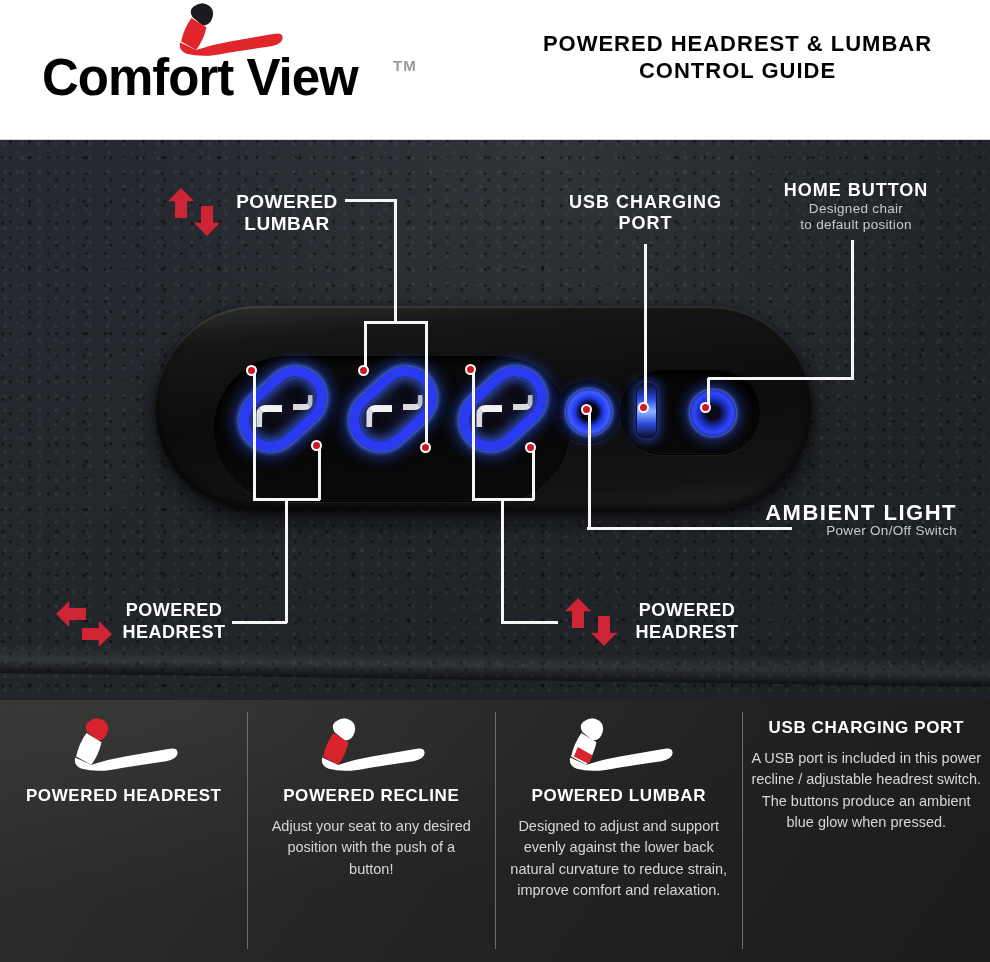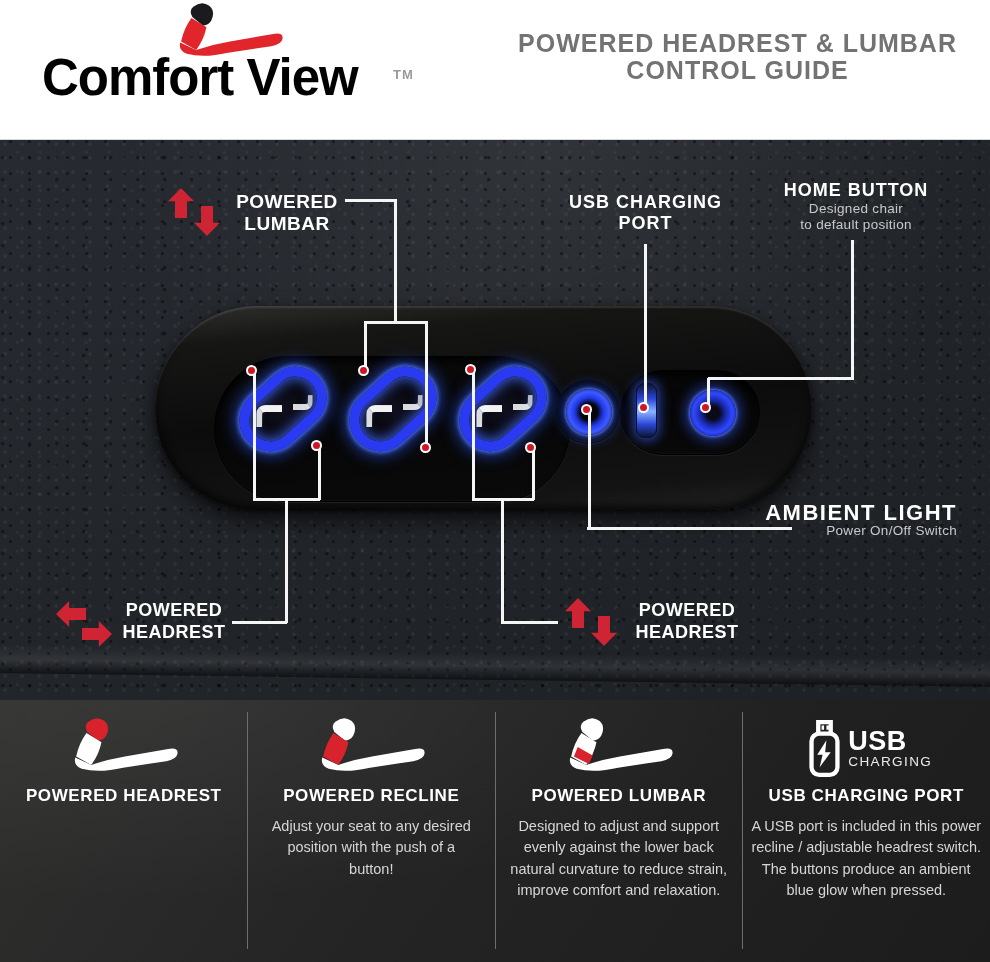--- a/index.html
+++ b/index.html
@@ -4,22 +4,22 @@
 <style>
   * { margin:0; padding:0; box-sizing:border-box; }
   html,body { width:990px; height:962px; }
   body { font-family:"Liberation Sans", sans-serif; background:#fff; }
   .page { position:relative; width:990px; height:962px; overflow:hidden; background:#fff; }
 
   
   .header { position:absolute; left:0; top:0; width:990px; height:140px; background:#fff; border-bottom:1px solid #d8d8d8; }
   .logo-chair { position:absolute; left:163px; top:2px; width:132px; height:62px; }
   .brand { position:absolute; left:42px; top:48px; font-size:51px; font-weight:bold; color:#000000; letter-spacing:-1px; white-space:nowrap; }
-  .tm { position:absolute; left:393px; top:67px; font-size:13px; color:#9a9a9a; letter-spacing:1px; font-weight:bold; }
-  .title { position:absolute; left:510px; top:30px; width:455px; text-align:center; color:#737373; font-weight:bold; font-size:25px; line-height:27px; letter-spacing:1px; }
+  .tm { position:absolute; left:393px; top:57px; font-size:15px; color:#9a9a9a; letter-spacing:1px; font-weight:bold; }
+  .title { position:absolute; left:510px; top:30px; width:455px; text-align:center; color:#000000; font-weight:bold; font-size:22px; line-height:27px; letter-spacing:1px; }
 
   
   .photo { position:absolute; left:0; top:140px; width:990px; height:560px; overflow:hidden;
     background-color:#22252a;
     background-image:
       radial-gradient(circle at 30% 30%, rgba(255,255,255,.055) 1.2px, transparent 2.4px),
       radial-gradient(circle at 75% 65%, rgba(255,255,255,.045) 1px, transparent 2px),
       radial-gradient(circle at 55% 10%, rgba(0,0,0,.45) 1px, transparent 2px),
       radial-gradient(circle at 10% 80%, rgba(0,0,0,.4) 1.2px, transparent 2.3px),
       radial-gradient(ellipse at 55% 0%, rgba(255,255,255,.06), transparent 55%),
@@ -260,33 +260,18 @@
           <path class="p-back" d="M25 17 L41 27 Q38 41 30 51 L14 42 Q17 28 25 17 Z"></path>
           <path class="p-patch" d="M21 32 L37 41 L33 50 L17 42 Z"></path>
           <path class="p-seat" d="M13 43 L30 51 Q48 45 66 42 L112 34 Q123 32 122 39 Q121 45 110 47 L64 54 Q38 60 20 55 Q11 52 13 43 Z"></path>
         </svg>
       </div>
       <h3>POWERED LUMBAR</h3>
       <p style="width:222px;">Designed to adjust and support evenly against the lower back natural curvature to reduce strain, improve comfort and relaxation.</p>
     </div>
 
     <div class="feat">
-      <div class="feat-icon">
-        <div class="usb-row">
-          <svg viewBox="0 0 50 68" width="48" height="66">
-            <rect x="12" y="19" width="27" height="43" rx="8" fill="none" stroke="#fff" stroke-width="4.5"></rect>
-            <path d="M19 19 V7 H32 V19" fill="none" stroke="#fff" stroke-width="4.5"></path>
-            <rect x="22.5" y="10.5" width="2.6" height="4.5" fill="#fff"></rect>
-            <rect x="27.5" y="10.5" width="2.6" height="4.5" fill="#fff"></rect>
-            <path d="M27.5 26 L18 41 h5.5 L20.5 54 L32 38.5 h-5.8 L27.5 26 Z" fill="#fff"></path>
-          </svg>
-          <div class="usb-words">
-            <div class="usb-big">USB</div>
-            <div class="usb-small">CHARGING</div>
-          </div>
-        </div>
-      </div>
       <h3>USB CHARGING PORT</h3>
       <p style="width:230px;">A USB port is included in this power recline / adjustable headrest switch. The buttons produce an ambient blue glow when pressed.</p>
     </div>
   </div>
 
 </div>
 
 </body></html>

